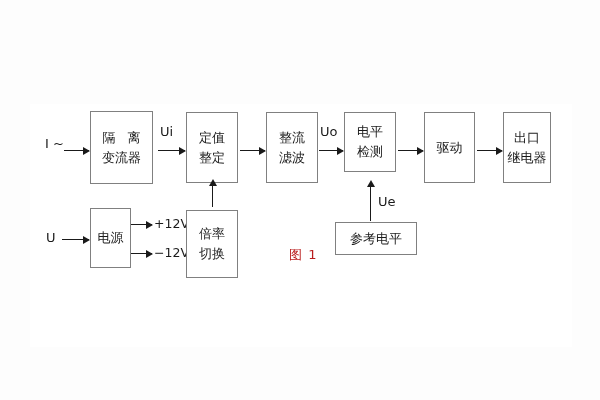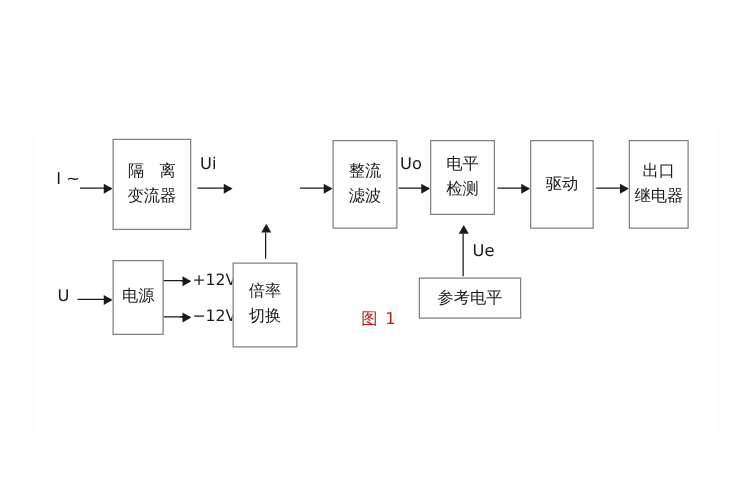--- a/index.html
+++ b/index.html
@@ -107,20 +107,24 @@
   <div class="arrow-h" style="left:64px; top:150px; width:25px;"></div>
 
   <div class="box wide-gap" style="left:90px; top:111px; width:63px; height:73px;">
     <span class="line">隔 离</span>
     <span class="line">变流器</span>
   </div>
 
   <div class="label" style="left:160px; top:124px;">Ui</div>
   <div class="arrow-h" style="left:158px; top:150px; width:27px;"></div>
 
+  <div class="box" style="left:186px; top:112px; width:52px; height:71px;">
+    <span class="line">定值</span>
+    <span class="line">整定</span>
+  </div>
 
   <div class="arrow-h" style="left:240px; top:150px; width:25px;"></div>
 
   <div class="box" style="left:266px; top:112px; width:52px; height:71px;text-align:right;">
     <span class="line">整流</span>
     <span class="line">滤波</span>
   </div>
 
   <div class="label" style="left:320px; top:124px;">Uo</div>
   <div class="arrow-h" style="left:319px; top:150px; width:24px;"></div>

